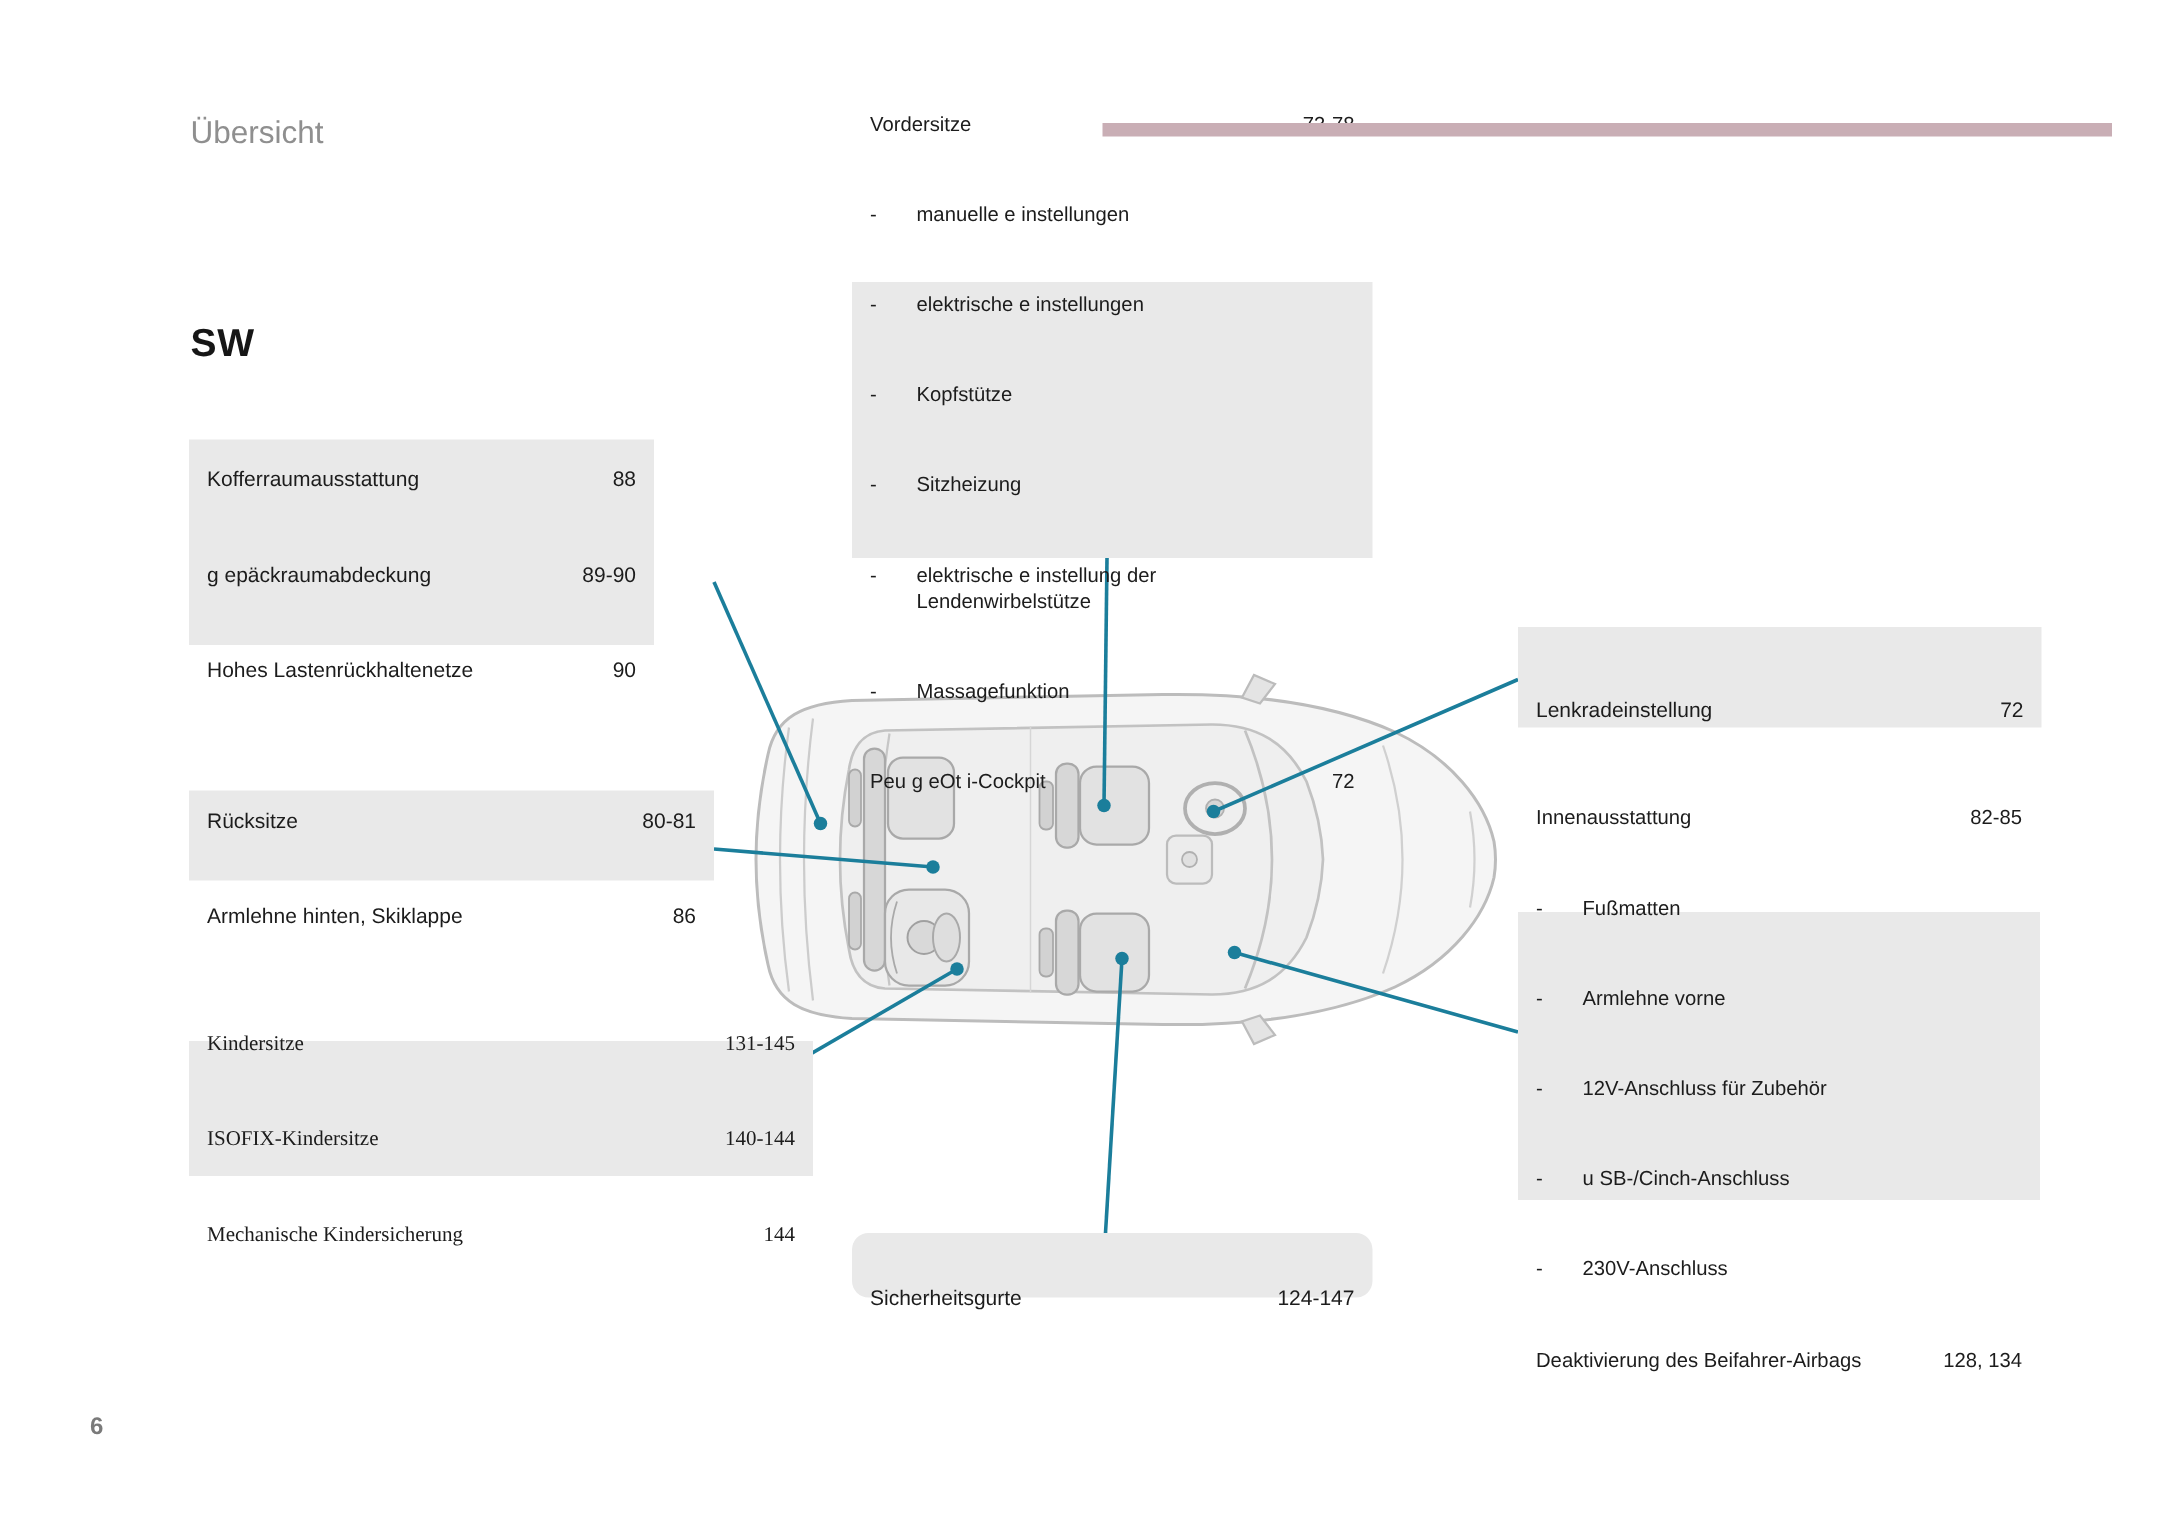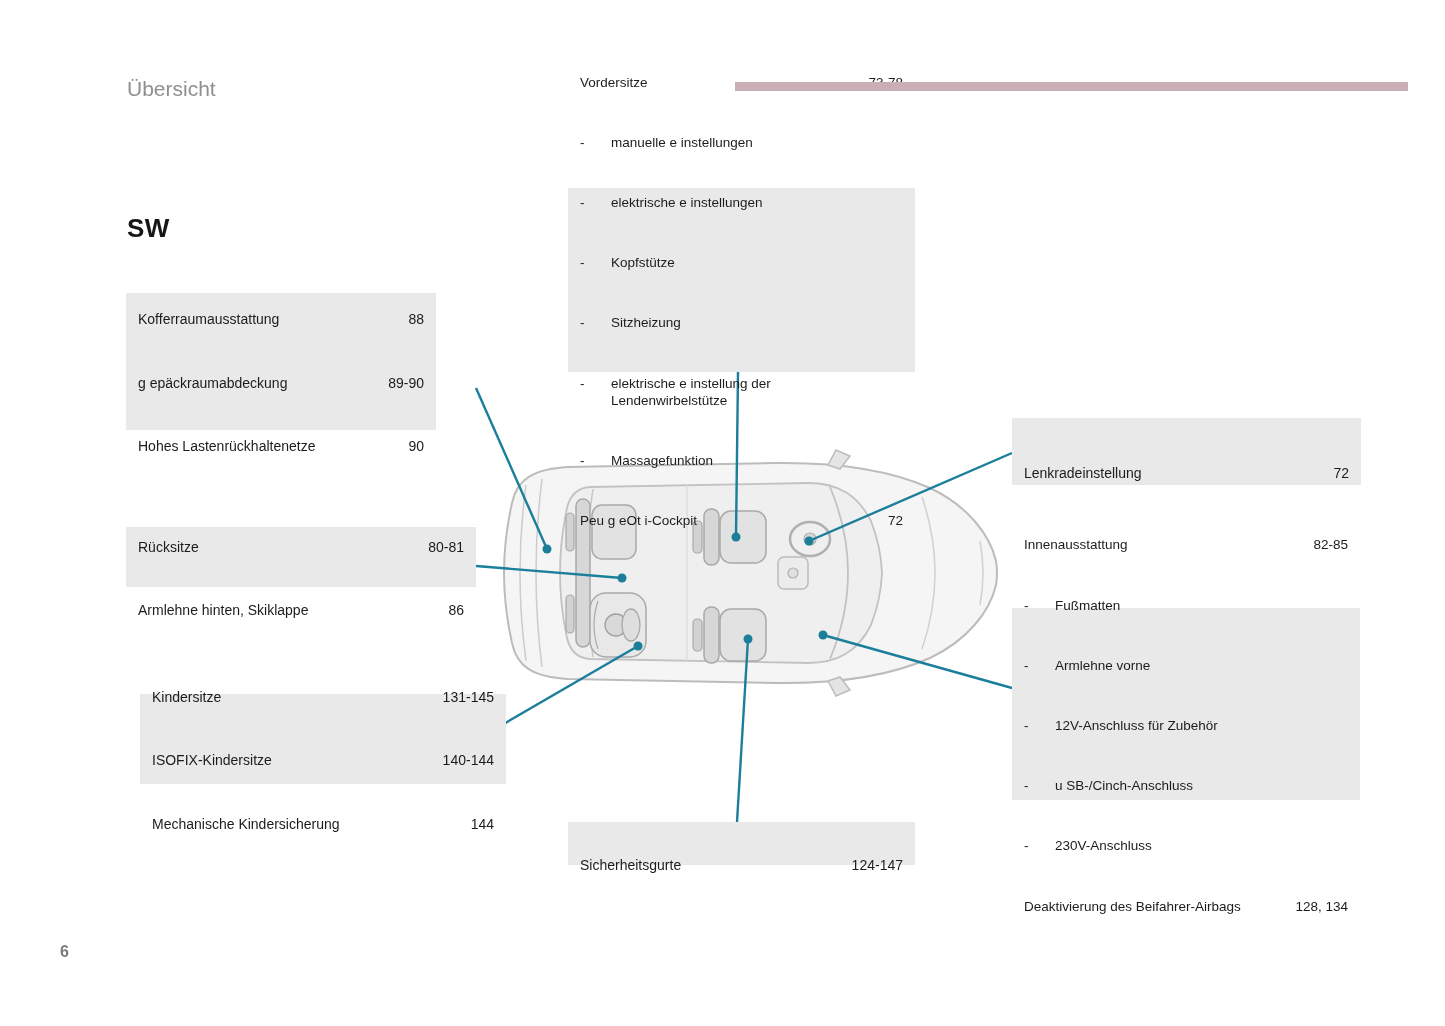--- a/index.html
+++ b/index.html
@@ -23,22 +23,22 @@
   .row .lbl { flex:1; }
   .row .pgs { white-space:nowrap; margin-left:10px; text-align:right; }
   .row.sub .dash { width:31px; flex:0 0 31px; }
   .row.sub .lbl { flex:1; white-space:pre-line; }
 
   #box-kofferraum   { left:126px;  top:293px; width:310px; height:137px; }
   #box-vordersitze  { left:568px;  top:188px; width:347px; height:184px; }
   #box-airbags      { left:1012px; top:418px; width:349px; height:67px; }
   #box-ruecksitze   { left:126px;  top:527px; width:350px; height:60px; }
   #box-innen        { left:1012px; top:608px; width:348px; height:192px; }
-  #box-kinder       { left:140px;  top:694px; width:366px; height:90px; }
-  #box-gurte        { left:568px;  top:822px; width:347px; height:43px; }
+  #box-kinder       { left:126px;  top:694px; width:416px; height:90px;font-family:Liberation Serif, serif; }
+  #box-gurte        { left:568px;  top:822px; width:347px; height:43px;border-radius:11px; }
 </style>
 </head>
 <body>
 
 <div class="page">
 
   <div class="header-label">Übersicht</div>
   <div class="top-bar"></div>
   <div class="section-title">SW</div>
   <div class="page-number">6</div>

